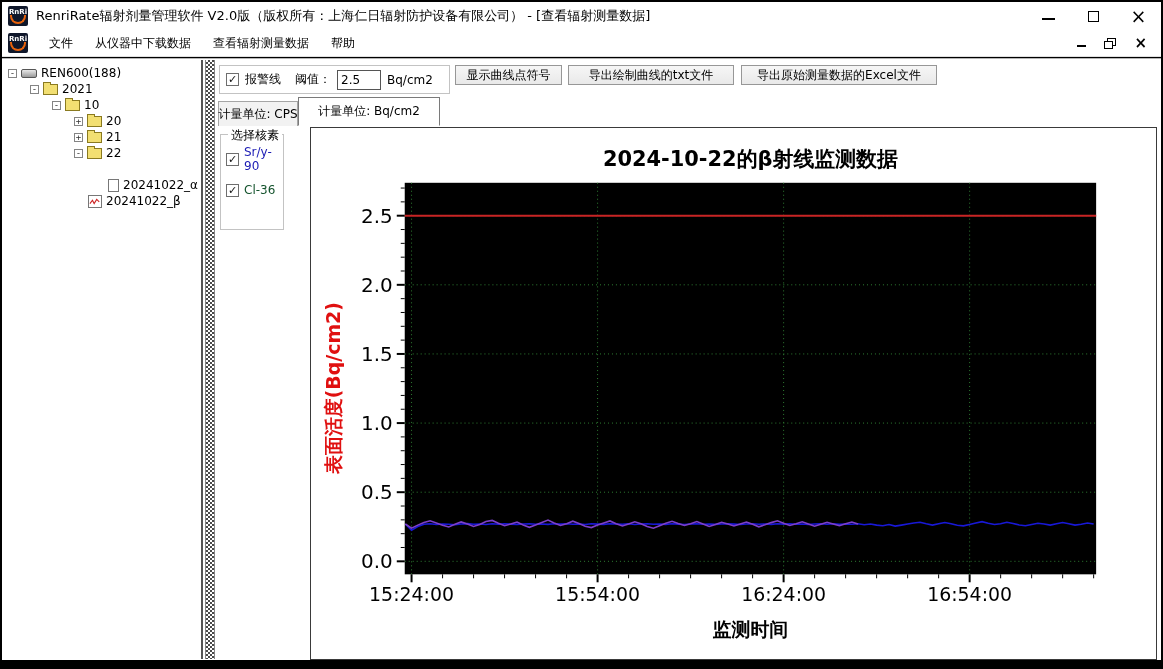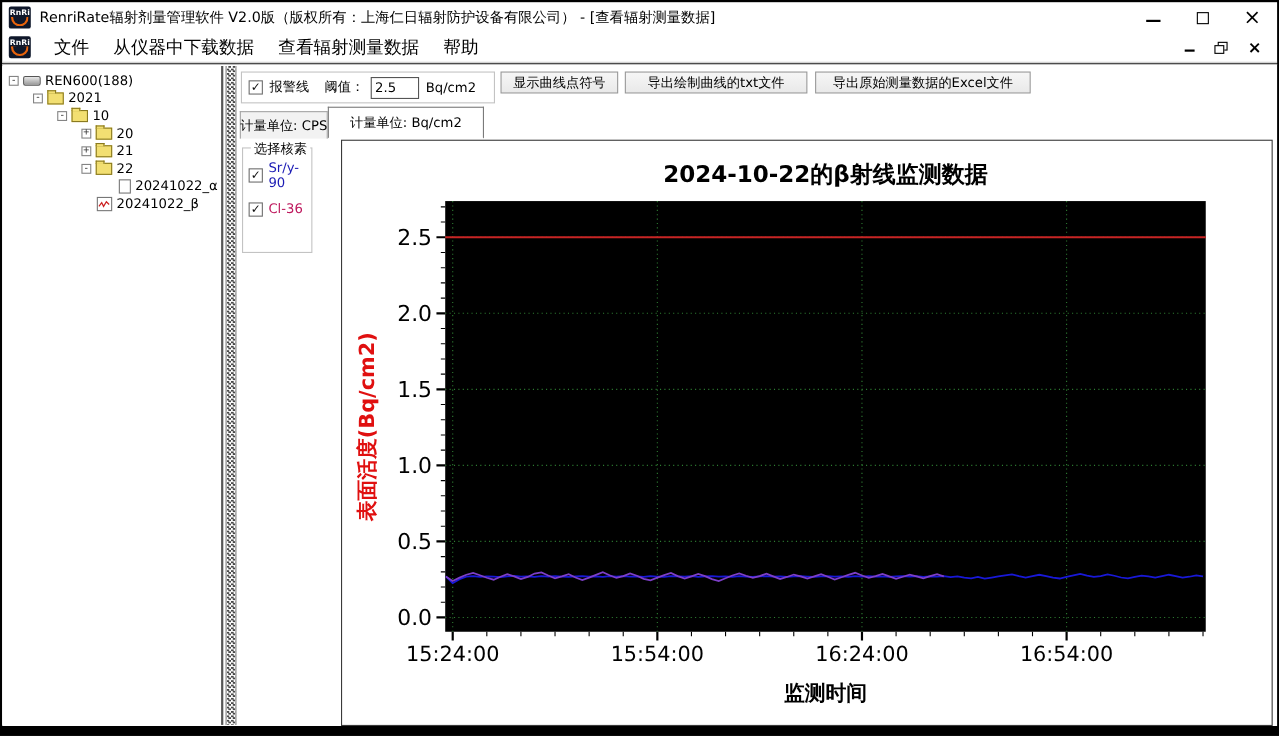--- a/index.html
+++ b/index.html
@@ -10,21 +10,21 @@
   .app-icon .swoosh{position:absolute;left:2px;right:2px;bottom:2px;height:9px;border:2px solid #e8630c;border-top:none;border-radius:0 0 8px 8px;}
   .app-icon .rnri{position:absolute;top:2px;left:0;right:0;text-align:center;font-size:7px;font-weight:bold;color:#fff;letter-spacing:0;}
   .title-text{margin-left:8px;font-size:13px;white-space:nowrap;}
   .win-controls{margin-left:auto;display:flex;align-items:center;gap:0;}
   .win-btn{width:45px;height:26px;display:flex;align-items:center;justify-content:center;font-size:14px;}
   .wb-min{width:13px;border-bottom:2px solid #000;height:8px;}
   .wb-max{width:11px;height:11px;border:1px solid #000;}
   .wb-close{font-size:19px;line-height:1;}
   .menubar{position:absolute;left:2px;top:30px;right:2px;height:27px;background:#fff;display:flex;align-items:center;border-bottom:1px solid #e0e0e0;}
   .menu-icon{margin-left:6px;}
-  .menu-item{font-size:16px;padding:4px 11px;cursor:default;}
+  .menu-item{font-size:12px;padding:4px 11px;cursor:default;}
   .mdi-controls{margin-left:auto;display:flex;align-items:center;gap:18px;padding-right:14px;}
   .mdi-min{width:9px;border-bottom:2px solid #000;height:7px;}
   .mdi-restore{position:relative;width:12px;height:11px;}
   .mdi-restore::before{content:"";position:absolute;right:0;top:0;width:7px;height:6px;border:1px solid #000;}
   .mdi-restore::after{content:"";position:absolute;left:0;bottom:0;width:7px;height:6px;border:1px solid #000;background:#fff;}
   .mdi-close{font-size:15px;font-weight:bold;line-height:1;}
   .content{position:absolute;left:2px;top:58px;right:2px;bottom:9px;background:#fff;border-top:1px solid #b5b5b5;}
   .tree-panel{position:absolute;left:0;top:1px;width:201px;bottom:1px;background:#fff;border-right:2px solid #555;padding-top:5px;overflow:hidden;}
   .tree-row{display:flex;align-items:center;height:16px;gap:4px;font-size:12px;white-space:nowrap;}
   .exp{width:9px;height:9px;border:1px solid #848484;background:#fff;font-size:9px;line-height:7px;text-align:center;color:#333;flex:0 0 auto;font-family:"DejaVu Sans Mono",monospace;}
@@ -121,21 +121,21 @@
         <div class="tree-row" style="margin-left: 72px;">
           <span class="exp">+</span>
           <span class="icon-folder"></span>
           <span>21</span>
         </div>
         <div class="tree-row" style="margin-left: 72px;">
           <span class="exp">-</span>
           <span class="icon-folder"></span>
           <span>22</span>
         </div>
-        <div class="tree-row" style="margin-left: 106px;">
+        <div class="tree-row" style="margin-left: 106px; margin-top: 16px;">
           <span class="icon-doc"></span>
           <span>20241022_α</span>
         </div>
         <div class="tree-row" style="margin-left: 86px;">
           <span class="icon-chartfile">
             <svg viewBox="0 0 14 13" width="12" height="11">
               <polyline points="1,9 4,5 6,9 9,4 12,7" stroke="#c22" fill="none" stroke-width="1.3"></polyline>
             </svg>
           </span>
           <span>20241022_β</span>
@@ -165,21 +165,21 @@
 
       <div class="nuclide-box">
         <span class="nuclide-title">选择核素</span>
         <div id="nuclide-rows">
             <div class="nuclide-row">
               <span class="cb">✓</span>
               <span style="color: rgb(26, 26, 180);">Sr/y-90</span>
             </div>
             <div class="nuclide-row">
               <span class="cb">✓</span>
-              <span style="color: #be185d;">Cl-36</span>
+              <span style="color: #14532d;">Cl-36</span>
             </div>
           </div>
       </div>
 
       <div class="chart-panel">
         <svg id="chart-svg" viewBox="0 0 846 533">
             <rect x="93" y="55" width="694" height="393" fill="#000000"></rect>
             <line x1="93" x2="787" y1="434.9555084745763" y2="434.9555084745763" stroke="#2e7d32" stroke-width="1" stroke-dasharray="1 3"></line>
             <line x1="93" x2="787" y1="365.5699152542373" y2="365.5699152542373" stroke="#2e7d32" stroke-width="1" stroke-dasharray="1 3"></line>
             <line x1="93" x2="787" y1="296.1843220338983" y2="296.1843220338983" stroke="#2e7d32" stroke-width="1" stroke-dasharray="1 3"></line>

